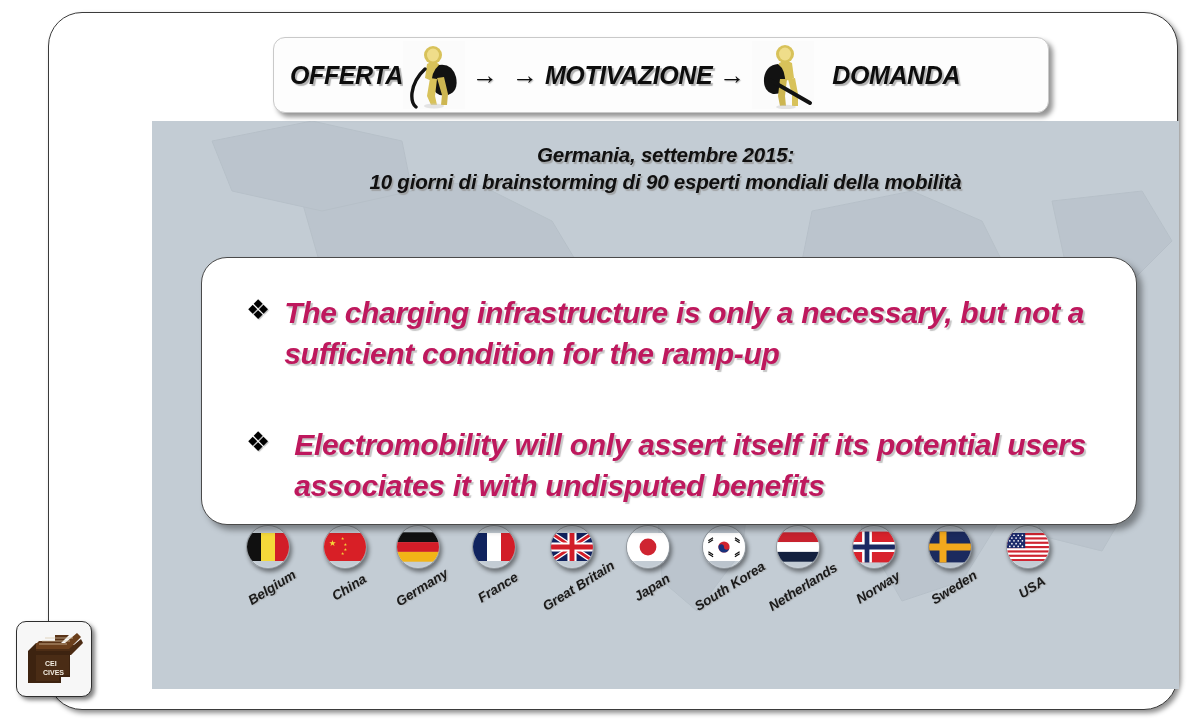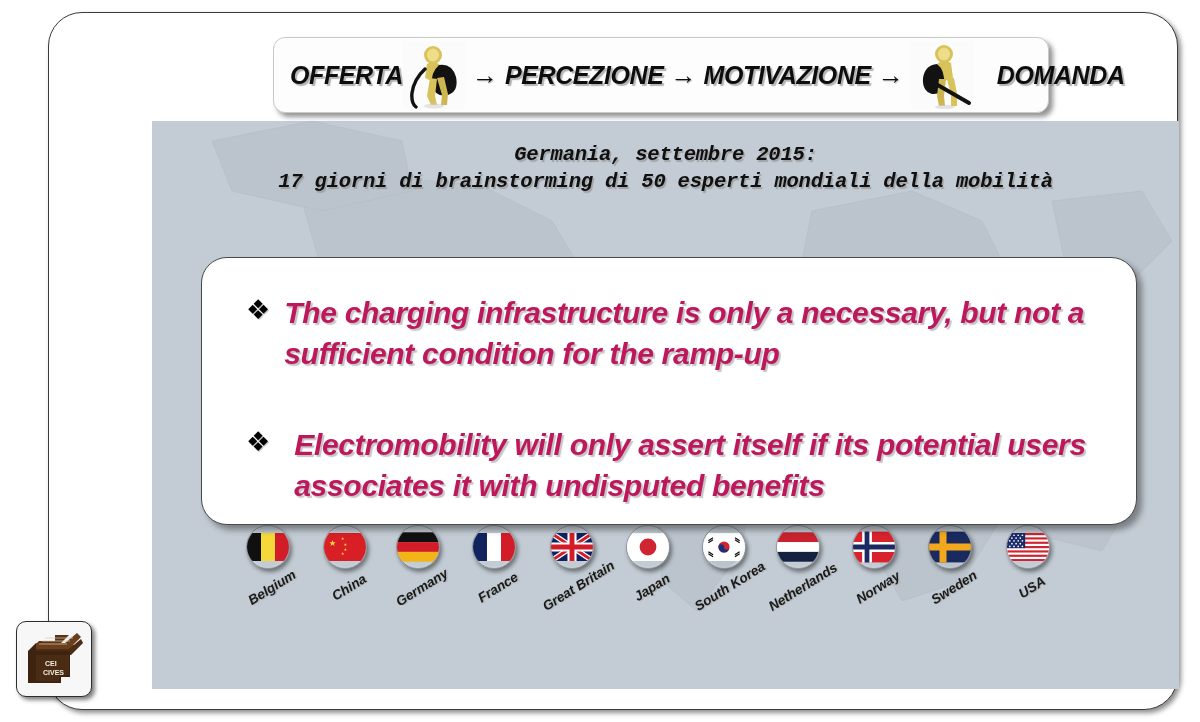--- a/index.html
+++ b/index.html
@@ -98,21 +98,20 @@
   }
   .heading-line {
     font-style: italic;
     font-weight: bold;
     font-size: 20.5px;
     color: #101010;
     letter-spacing: -0.2px;
     line-height: 27px;
     text-shadow: 1.5px 1.5px 1px rgba(150,150,150,0.75);
     white-space: nowrap;
-    font-family: Liberation Mono, monospace;
   }
 
   
   #bullet-card {
     position: absolute;
     left: 152px;
     top: 244px;
     width: 936px;
     height: 268px;
     background: #ffffff;
@@ -226,21 +225,21 @@
         <path d="M660 130 L760 110 L830 140 L860 200 L820 255 L740 265 L680 230 L650 180 Z"></path>
         <path d="M700 270 L800 270 L850 330 L860 420 L810 500 L750 520 L710 450 L695 350 Z"></path>
         <path d="M880 330 L960 345 L985 410 L950 470 L890 455 L870 390 Z"></path>
         <path d="M60 60 L160 40 L250 60 L260 110 L170 130 L80 110 Z"></path>
         <path d="M900 120 L990 110 L1020 160 L975 205 L915 190 Z"></path>
       </g>
     </svg>
 
     <div id="heading-block">
       <div class="heading-line">Germania, settembre 2015:</div>
-      <div class="heading-line">17 giorni di brainstorming di 50 esperti mondiali della mobilità</div>
+      <div class="heading-line">10 giorni di brainstorming di 90 esperti mondiali della mobilità</div>
     </div>
 
     <div id="flags-strip">
 
       <div class="flag-item" style="left:78px">
         <div class="flag-circle">
           <svg viewBox="0 0 30 20">
               <rect width="10" height="20" x="0" fill="#101010"></rect>
               <rect width="10" height="20" x="10" fill="#f5d93a"></rect>
               <rect width="10" height="20" x="20" fill="#d21d28"></rect>
@@ -424,39 +423,38 @@
         <path d="M24 23 q6 -4 12 0 l3 14 q-8 5 -17 0 Z" fill="#d8c25a"></path>
         <path d="M36 24 q13 -2 17 12 q3 14 -8 18 q-12 3 -16 -9 q-2 -13 7 -21 Z" fill="#121212"></path>
         <path d="M27 37 l-3 18 l4 9 l6 0 l-2 -9 l2 -17 Z" fill="#d8c25a"></path>
         <path d="M34 37 l5 17 l-1 10 l6 0 l1 -11 l-4 -17 Z" fill="#cdb651"></path>
         <path d="M22 28 q-11 10 -13 24 q-1 10 4 14" stroke="#121212" stroke-width="3.4" fill="none" stroke-linecap="round"></path>
         <ellipse cx="31" cy="65" rx="10" ry="2.4" fill="#cfcfcf" opacity="0.55"></ellipse>
       </svg>
     </div>
 
     <span class="flow-arrow">→</span>
-    <span class="flow-label">PERCEZIONE</span>
     <span class="flow-arrow">→</span>
     <span class="flow-label">MOTIVAZIONE</span>
     <span class="flow-arrow">→</span>
 
     <div class="flow-figure">
       <svg viewBox="0 0 62 68">
         <ellipse cx="33" cy="13" rx="9" ry="9" fill="#d8c25a"></ellipse>
         <ellipse cx="33" cy="13" rx="6" ry="6.5" fill="#efdd8a"></ellipse>
         <path d="M27 22 q7 -4 13 0 l2 15 q-9 5 -18 0 Z" fill="#d8c25a"></path>
         <path d="M26 23 q-12 1 -14 14 q-1 13 9 16 q10 1 12 -10 q1 -14 -7 -20 Z" fill="#121212"></path>
         <path d="M28 38 l-2 17 l2 10 l6 0 l-1 -10 l2 -17 Z" fill="#cdb651"></path>
         <path d="M36 38 l4 16 l0 11 l6 0 l0 -12 l-3 -16 Z" fill="#d8c25a"></path>
         <path d="M18 39 L58 62" stroke="#121212" stroke-width="4" stroke-linecap="round"></path>
         <ellipse cx="34" cy="66" rx="10" ry="2.2" fill="#cfcfcf" opacity="0.55"></ellipse>
       </svg>
     </div>
 
-    <span class="flow-label" style="margin-left:24px">DOMANDA</span>
+    <span class="flow-label" style="margin-left:18px">DOMANDA</span>
   </div>
 
 </div>
 
 <div id="logo-badge">
   <svg width="58" height="56" viewBox="0 0 58 56">
     <g>
       <path d="M6 18 L14 10 L30 10 L30 4 L44 4 L34 14 L50 14 L40 22 L14 22 Z" fill="#5a3418"></path>
       <path d="M3 20 L11 12 L11 44 L19 52 L3 52 Z" fill="#3d2310"></path>
       <path d="M11 12 L40 12 L52 2 L56 6 L44 18 L11 18 Z" fill="#6b3f1c"></path>

